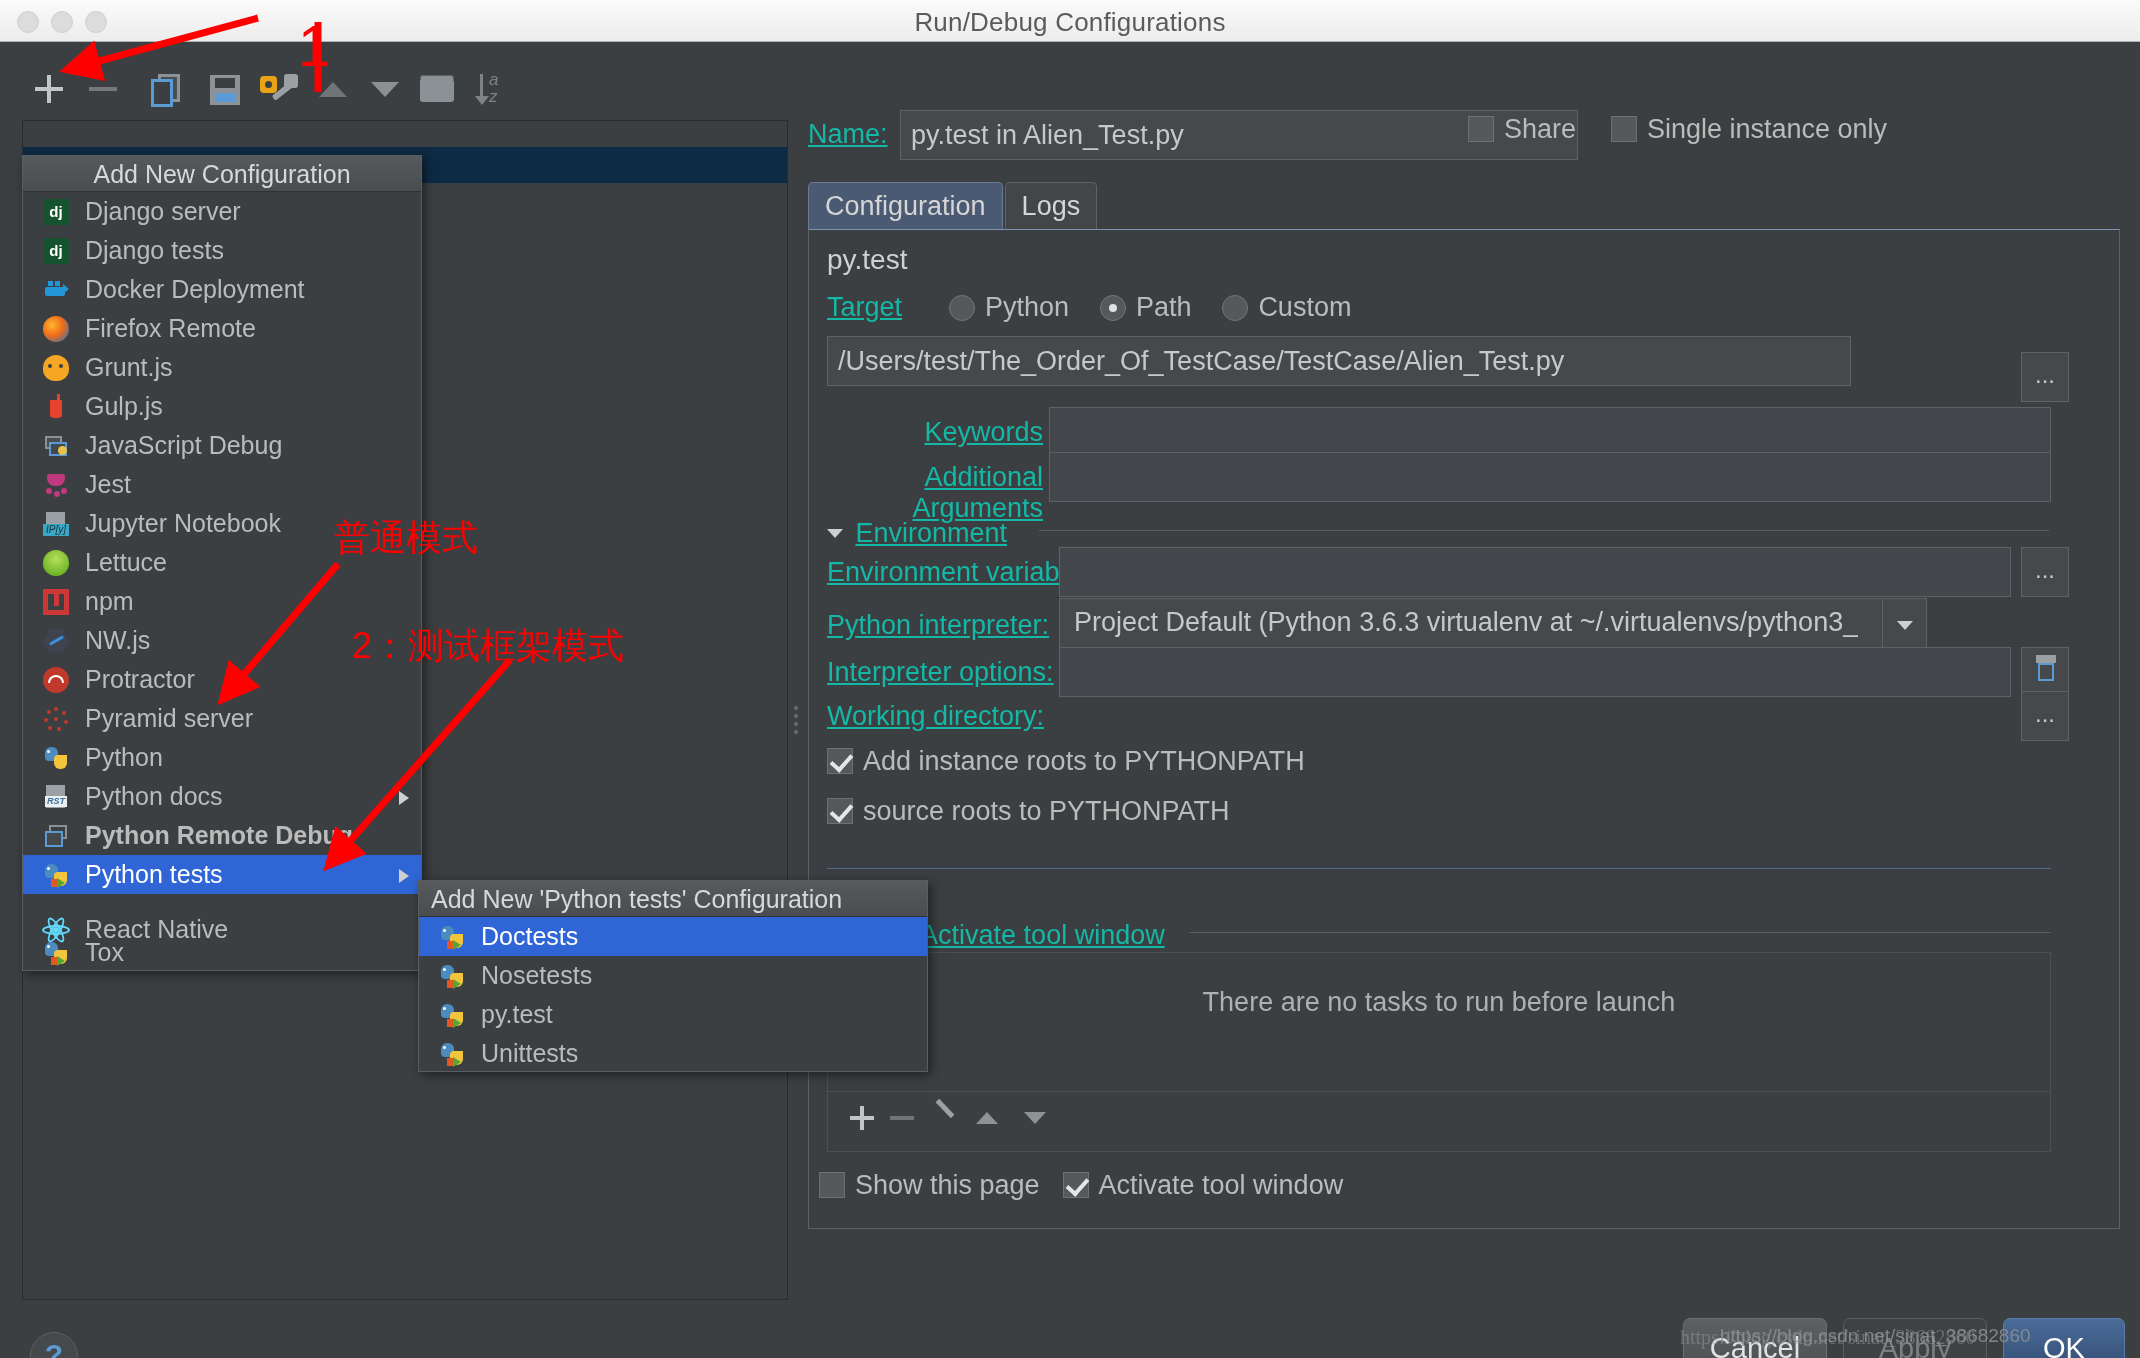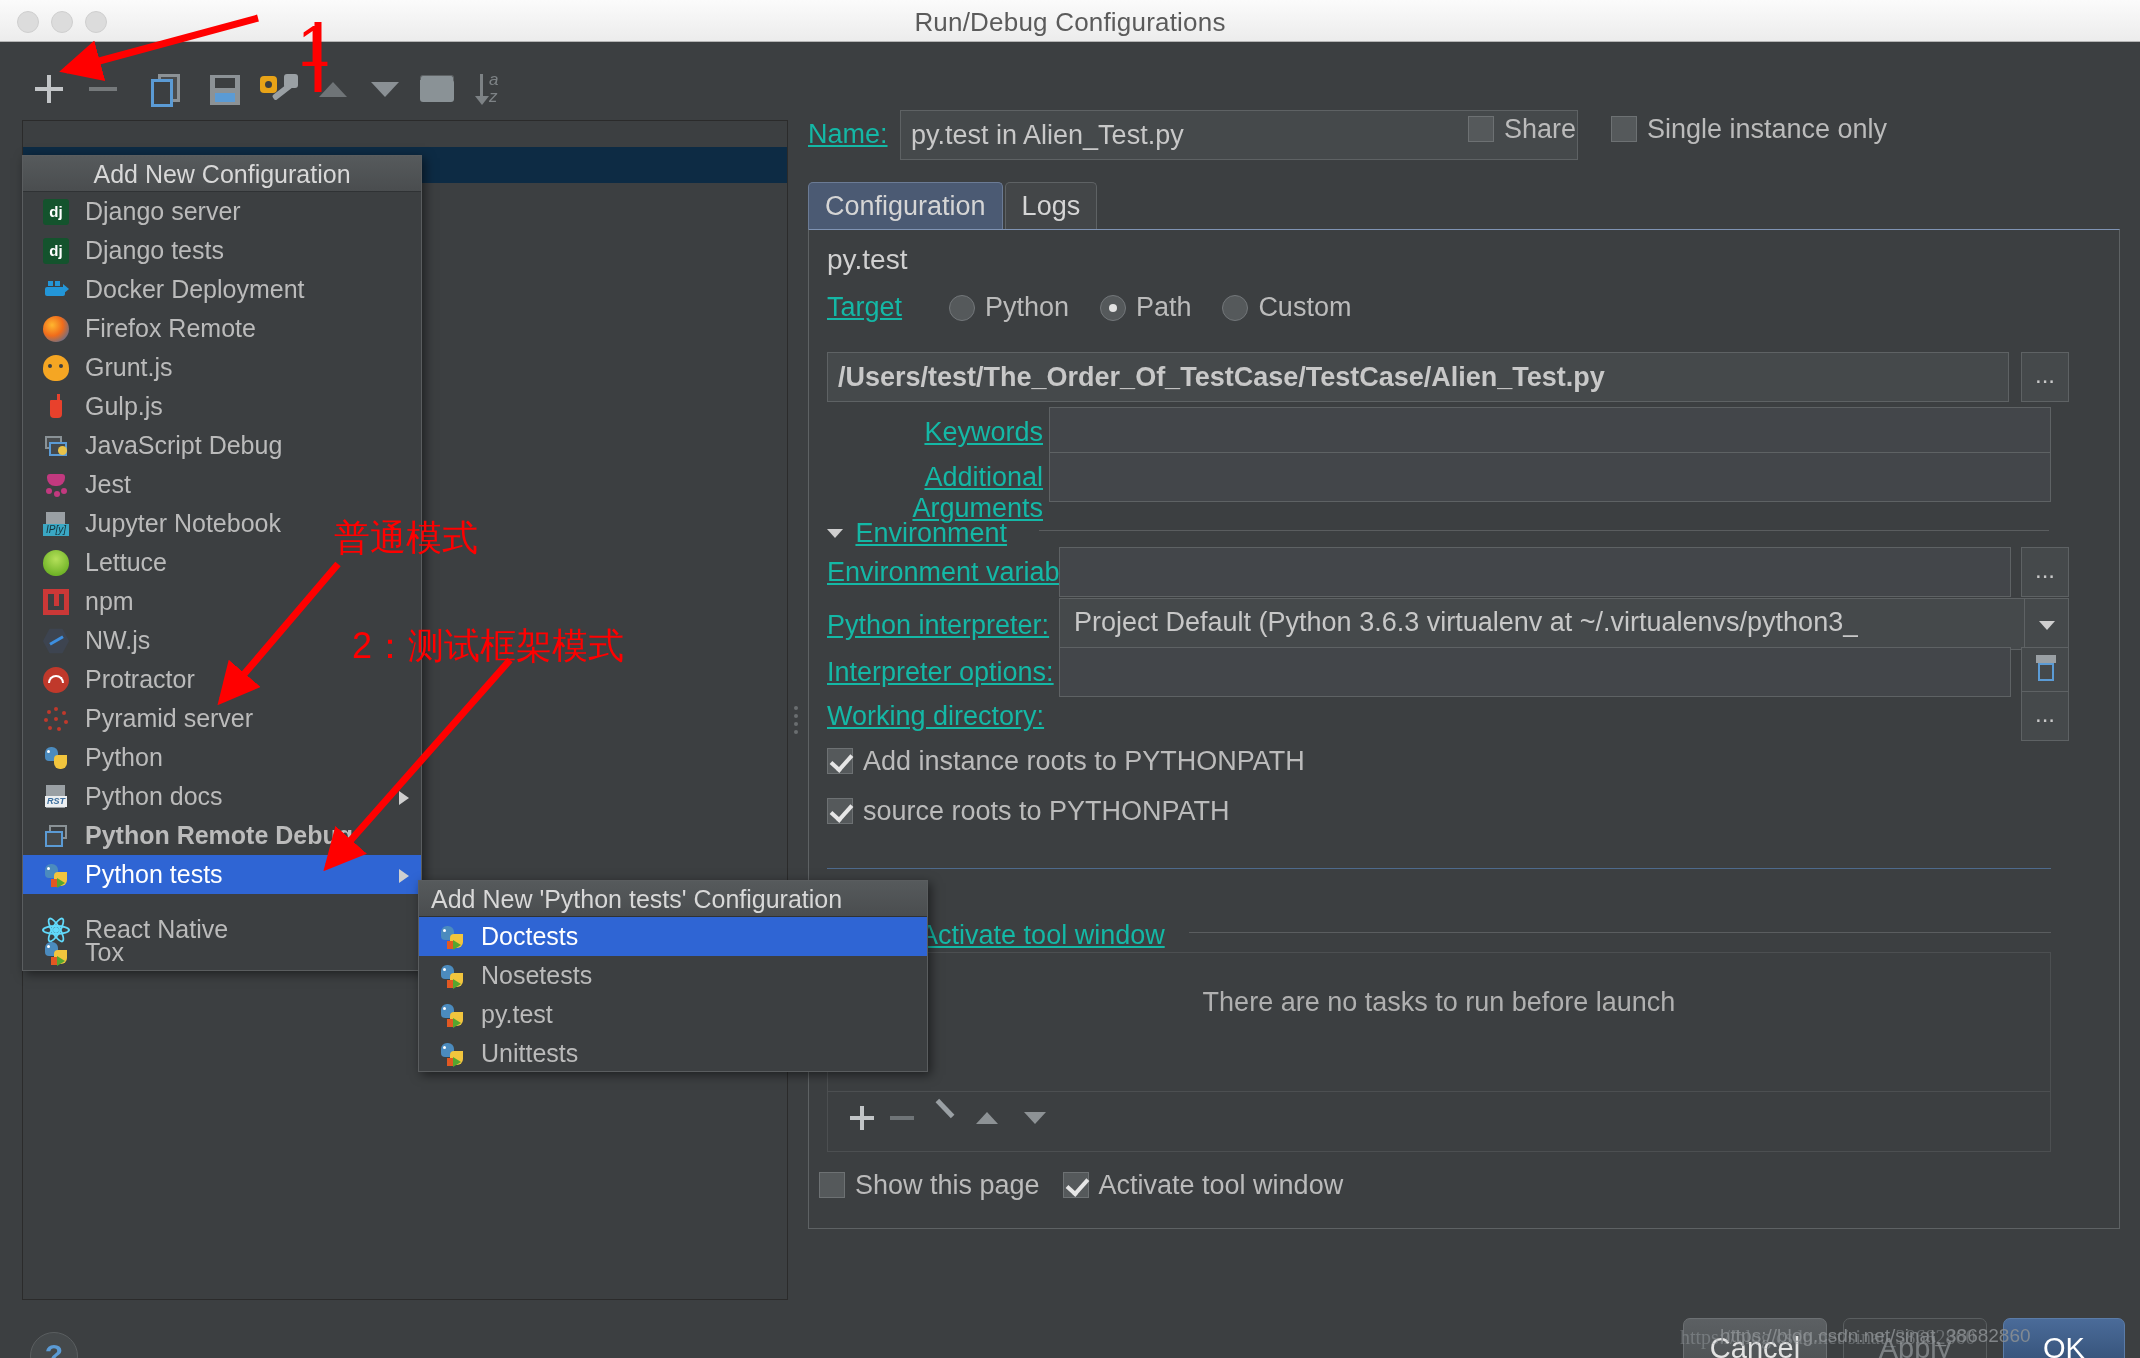--- a/index.html
+++ b/index.html
@@ -335,41 +335,41 @@
         <div style="position:absolute;left:18px;top:62px;">
           <span class="lbl">Target</span>
           <span style="display:inline-block;width:38px"></span>
           <span class="radio"></span><span class="cblabel">Python</span>
           <span style="display:inline-block;width:22px"></span>
           <span class="radio on"></span><span class="cblabel">Path</span>
           <span style="display:inline-block;width:22px"></span>
           <span class="radio"></span><span class="cblabel">Custom</span>
         </div>
 
-        <div class="field" style="position:absolute;left:18px;top:122px;width:1182px;font-weight:bold;">/Users/test/The_Order_Of_TestCase/TestCase/Alien_Test.py</div>
+        <div class="field" style="position:absolute;left:18px;top:106px;width:1024px;">/Users/test/The_Order_Of_TestCase/TestCase/Alien_Test.py</div>
         <div class="browse" style="position:absolute;left:1212px;top:122px;">...</div>
 
         <div class="lbl" style="position:absolute;left:74px;top:187px;width:160px;text-align:right;">Keywords</div>
         <div class="field empty" style="position:absolute;left:240px;top:177px;width:1002px;"></div>
 
         <div class="lbl" style="position:absolute;left:8px;top:232px;width:226px;text-align:right;">Additional Arguments</div>
         <div class="field empty" style="position:absolute;left:240px;top:222px;width:1002px;"></div>
 
         <div style="position:absolute;left:18px;top:288px;">
           <span style="display:inline-block;width:0;height:0;border-left:8px solid transparent;border-right:8px solid transparent;border-top:9px solid #cfcfcf;vertical-align:4px;"></span>
           <span class="lbl" style="margin-left:8px;">Environment</span>
         </div>
         <div class="sect-line" style="position:absolute;left:230px;top:300px;width:1010px;"></div>
 
         <div class="lbl" style="position:absolute;left:18px;top:327px;">Environment variables:</div>
         <div class="field empty" style="position:absolute;left:250px;top:317px;width:952px;"></div>
         <div class="browse" style="position:absolute;left:1212px;top:317px;">...</div>
 
         <div class="lbl" style="position:absolute;left:18px;top:380px;">Python interpreter:</div>
-        <div class="combo" style="position:absolute;left:250px;top:368px;width:1010px;">
+        <div class="combo" style="position:absolute;left:250px;top:368px;width:868px;">
           <span class="val">Project Default (Python 3.6.3 virtualenv at ~/.virtualenvs/python3_</span>
           <span class="arw"></span>
         </div>
 
         <div class="lbl" style="position:absolute;left:18px;top:427px;">Interpreter options:</div>
         <div class="field empty" style="position:absolute;left:250px;top:417px;width:952px;"></div>
         <div style="position:absolute;left:1212px;top:417px;width:48px;height:50px;background:#45494b;border:1px solid #5e6264;">
           <i style="position:absolute;left:14px;top:7px;width:20px;height:8px;background:#9aa0a4;"></i>
           <i style="position:absolute;left:16px;top:15px;width:16px;height:18px;border:2px solid #5b9bd5;"></i>
         </div>

